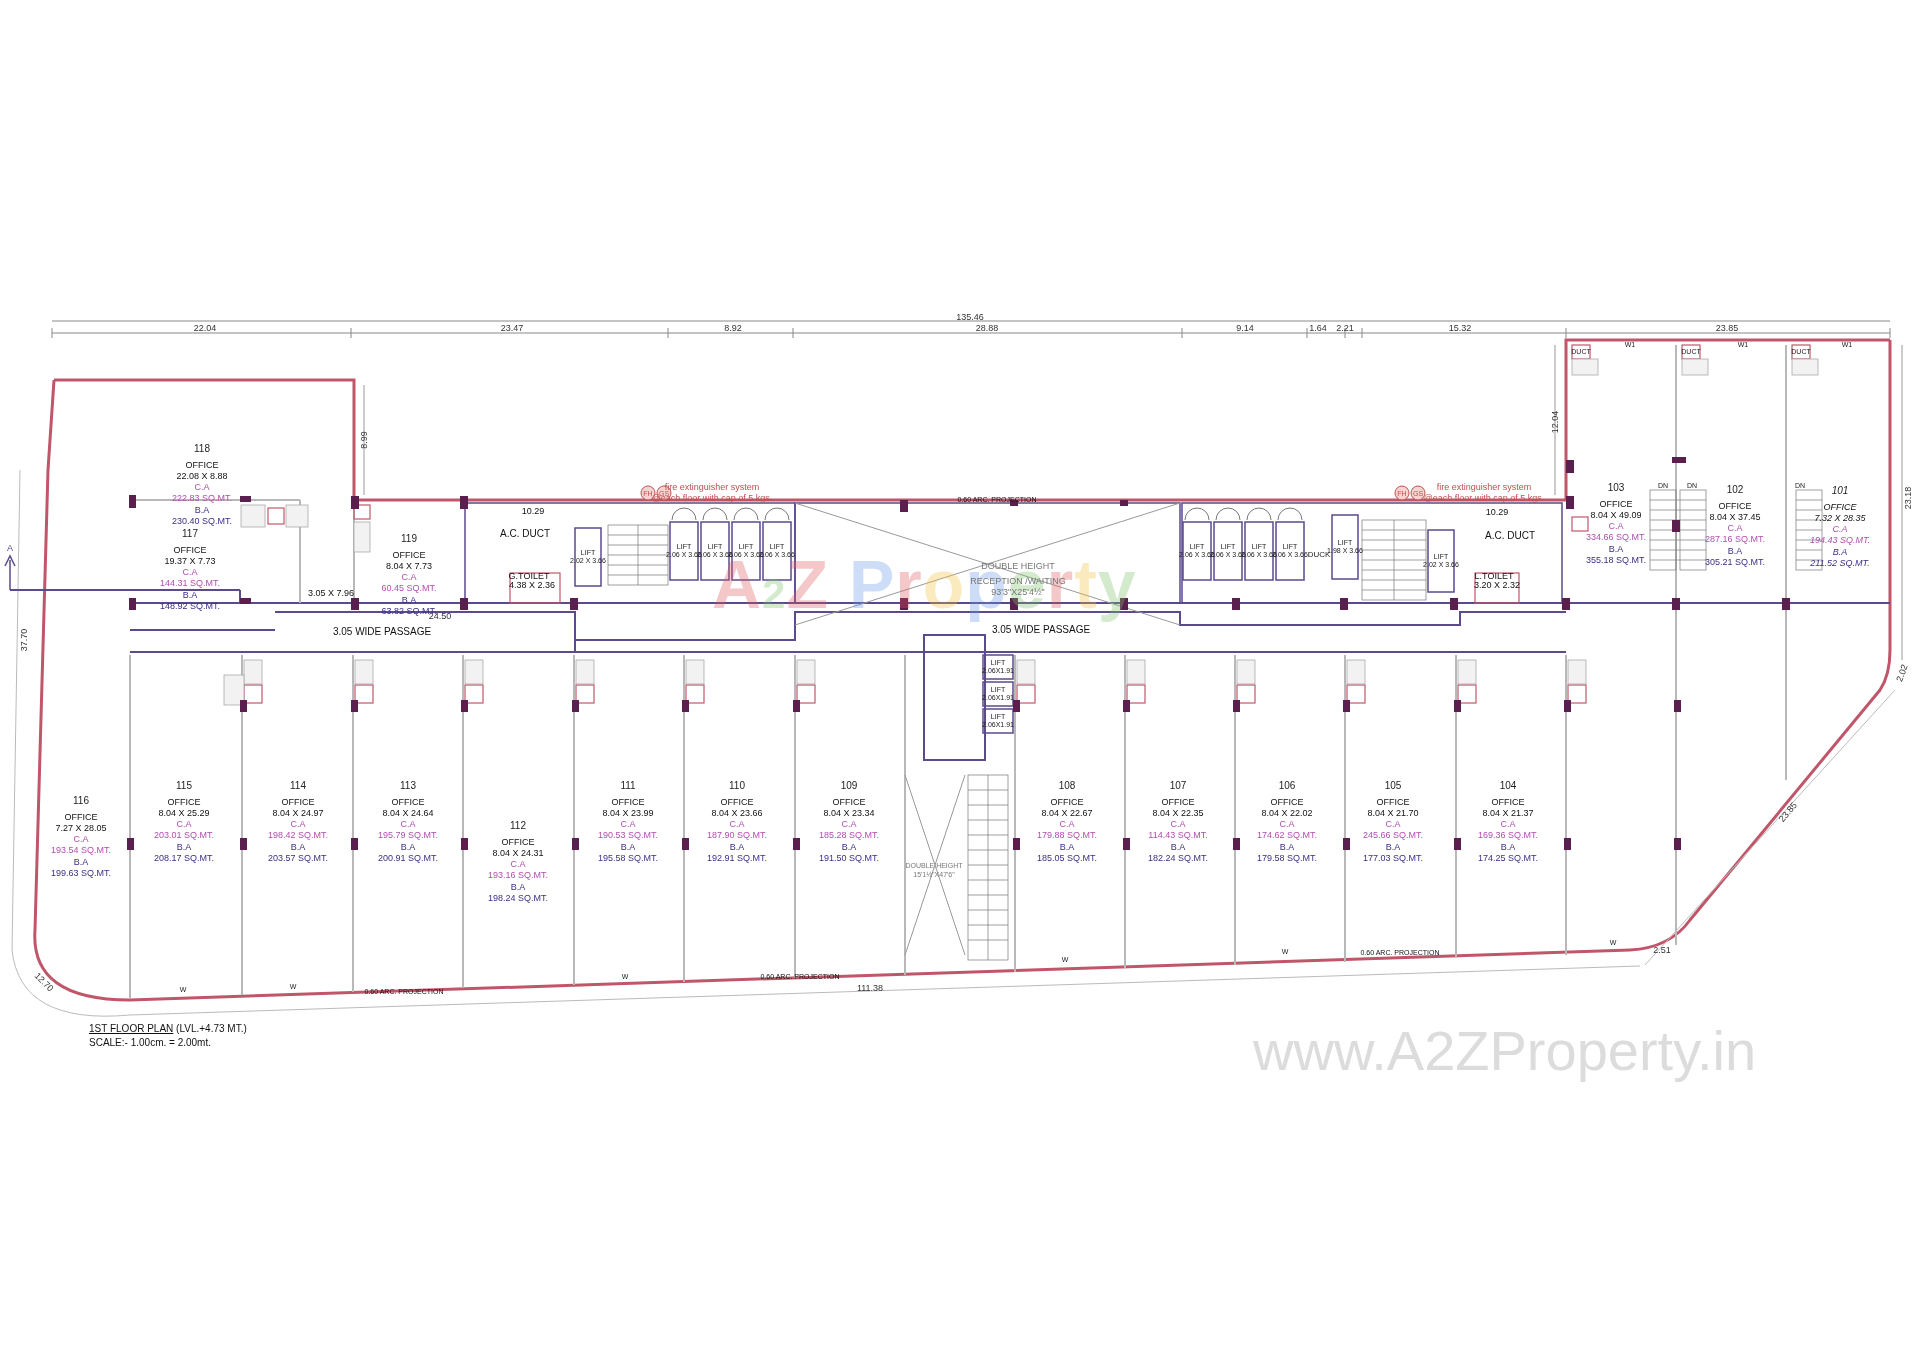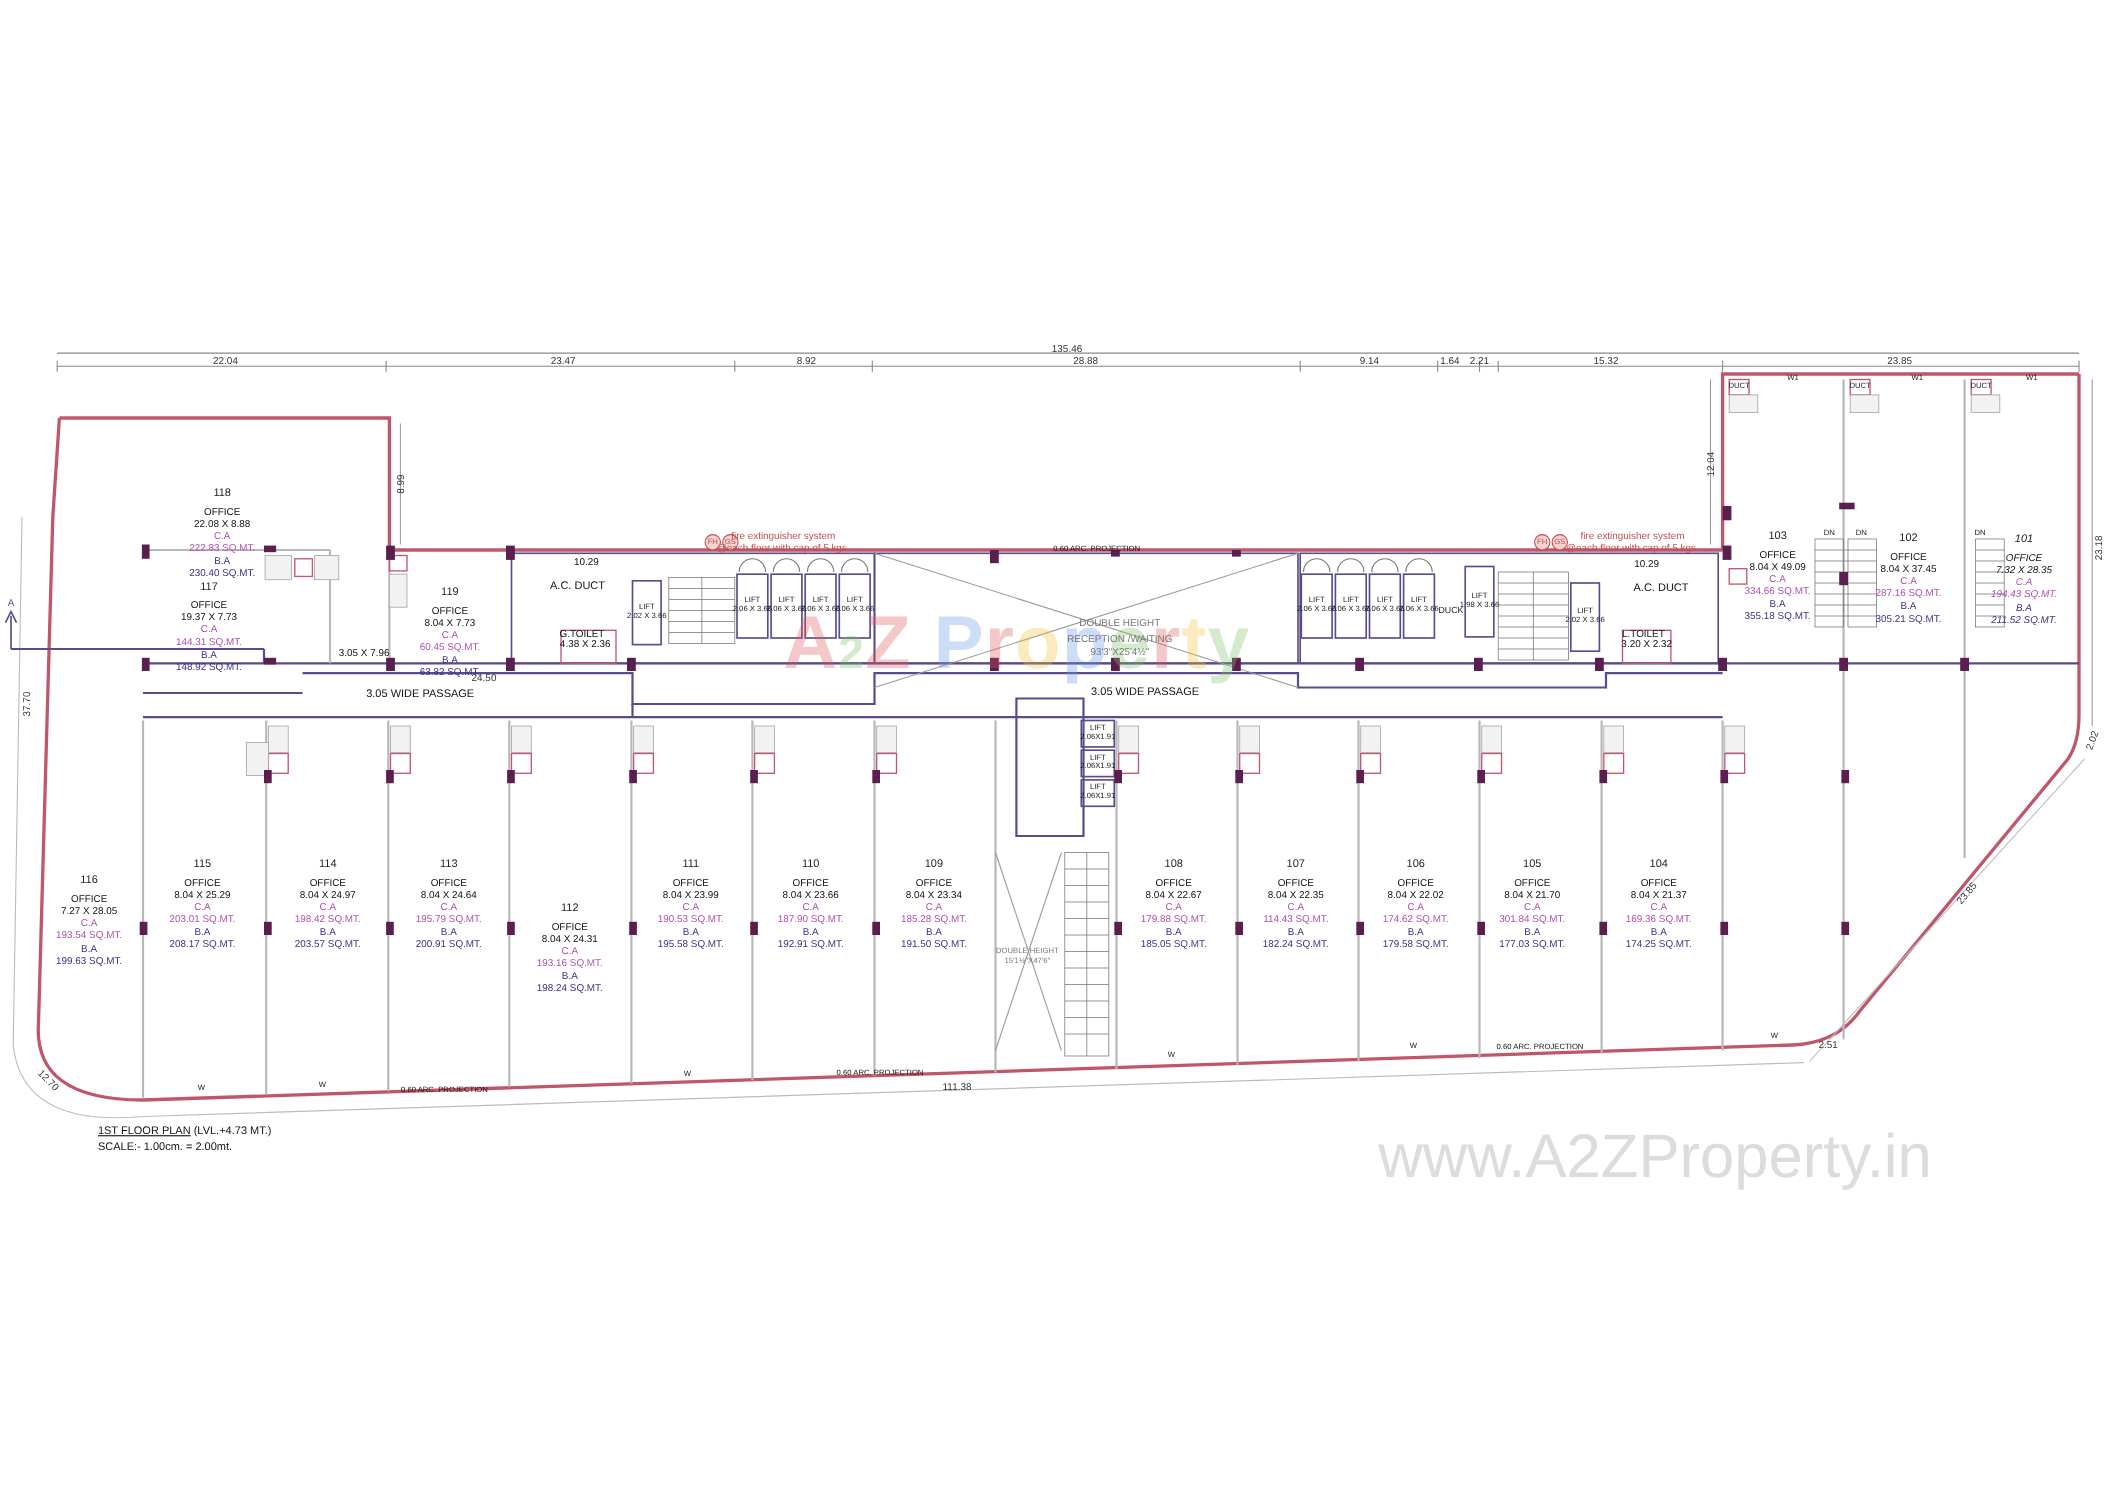--- a/index.html
+++ b/index.html
@@ -464,21 +464,21 @@
   <div class="ca">C.A</div>
   <div class="ca">174.62 SQ.MT.</div>
   <div class="ba">B.A</div>
   <div class="ba">179.58 SQ.MT.</div>
 </div>
 <div class="office" style="left:1393px; top:780px;">
   <div class="no">105</div>
   <div class="nm">OFFICE</div>
   <div class="dm">8.04 X 21.70</div>
   <div class="ca">C.A</div>
-  <div class="ca">301.84 SQ.MT.</div>
+  <div class="ca">245.66 SQ.MT.</div>
   <div class="ba">B.A</div>
   <div class="ba">177.03 SQ.MT.</div>
 </div>
 <div class="office" style="left:1508px; top:780px;">
   <div class="no">104</div>
   <div class="nm">OFFICE</div>
   <div class="dm">8.04 X 21.37</div>
   <div class="ca">C.A</div>
   <div class="ca">169.36 SQ.MT.</div>
   <div class="ba">B.A</div>

